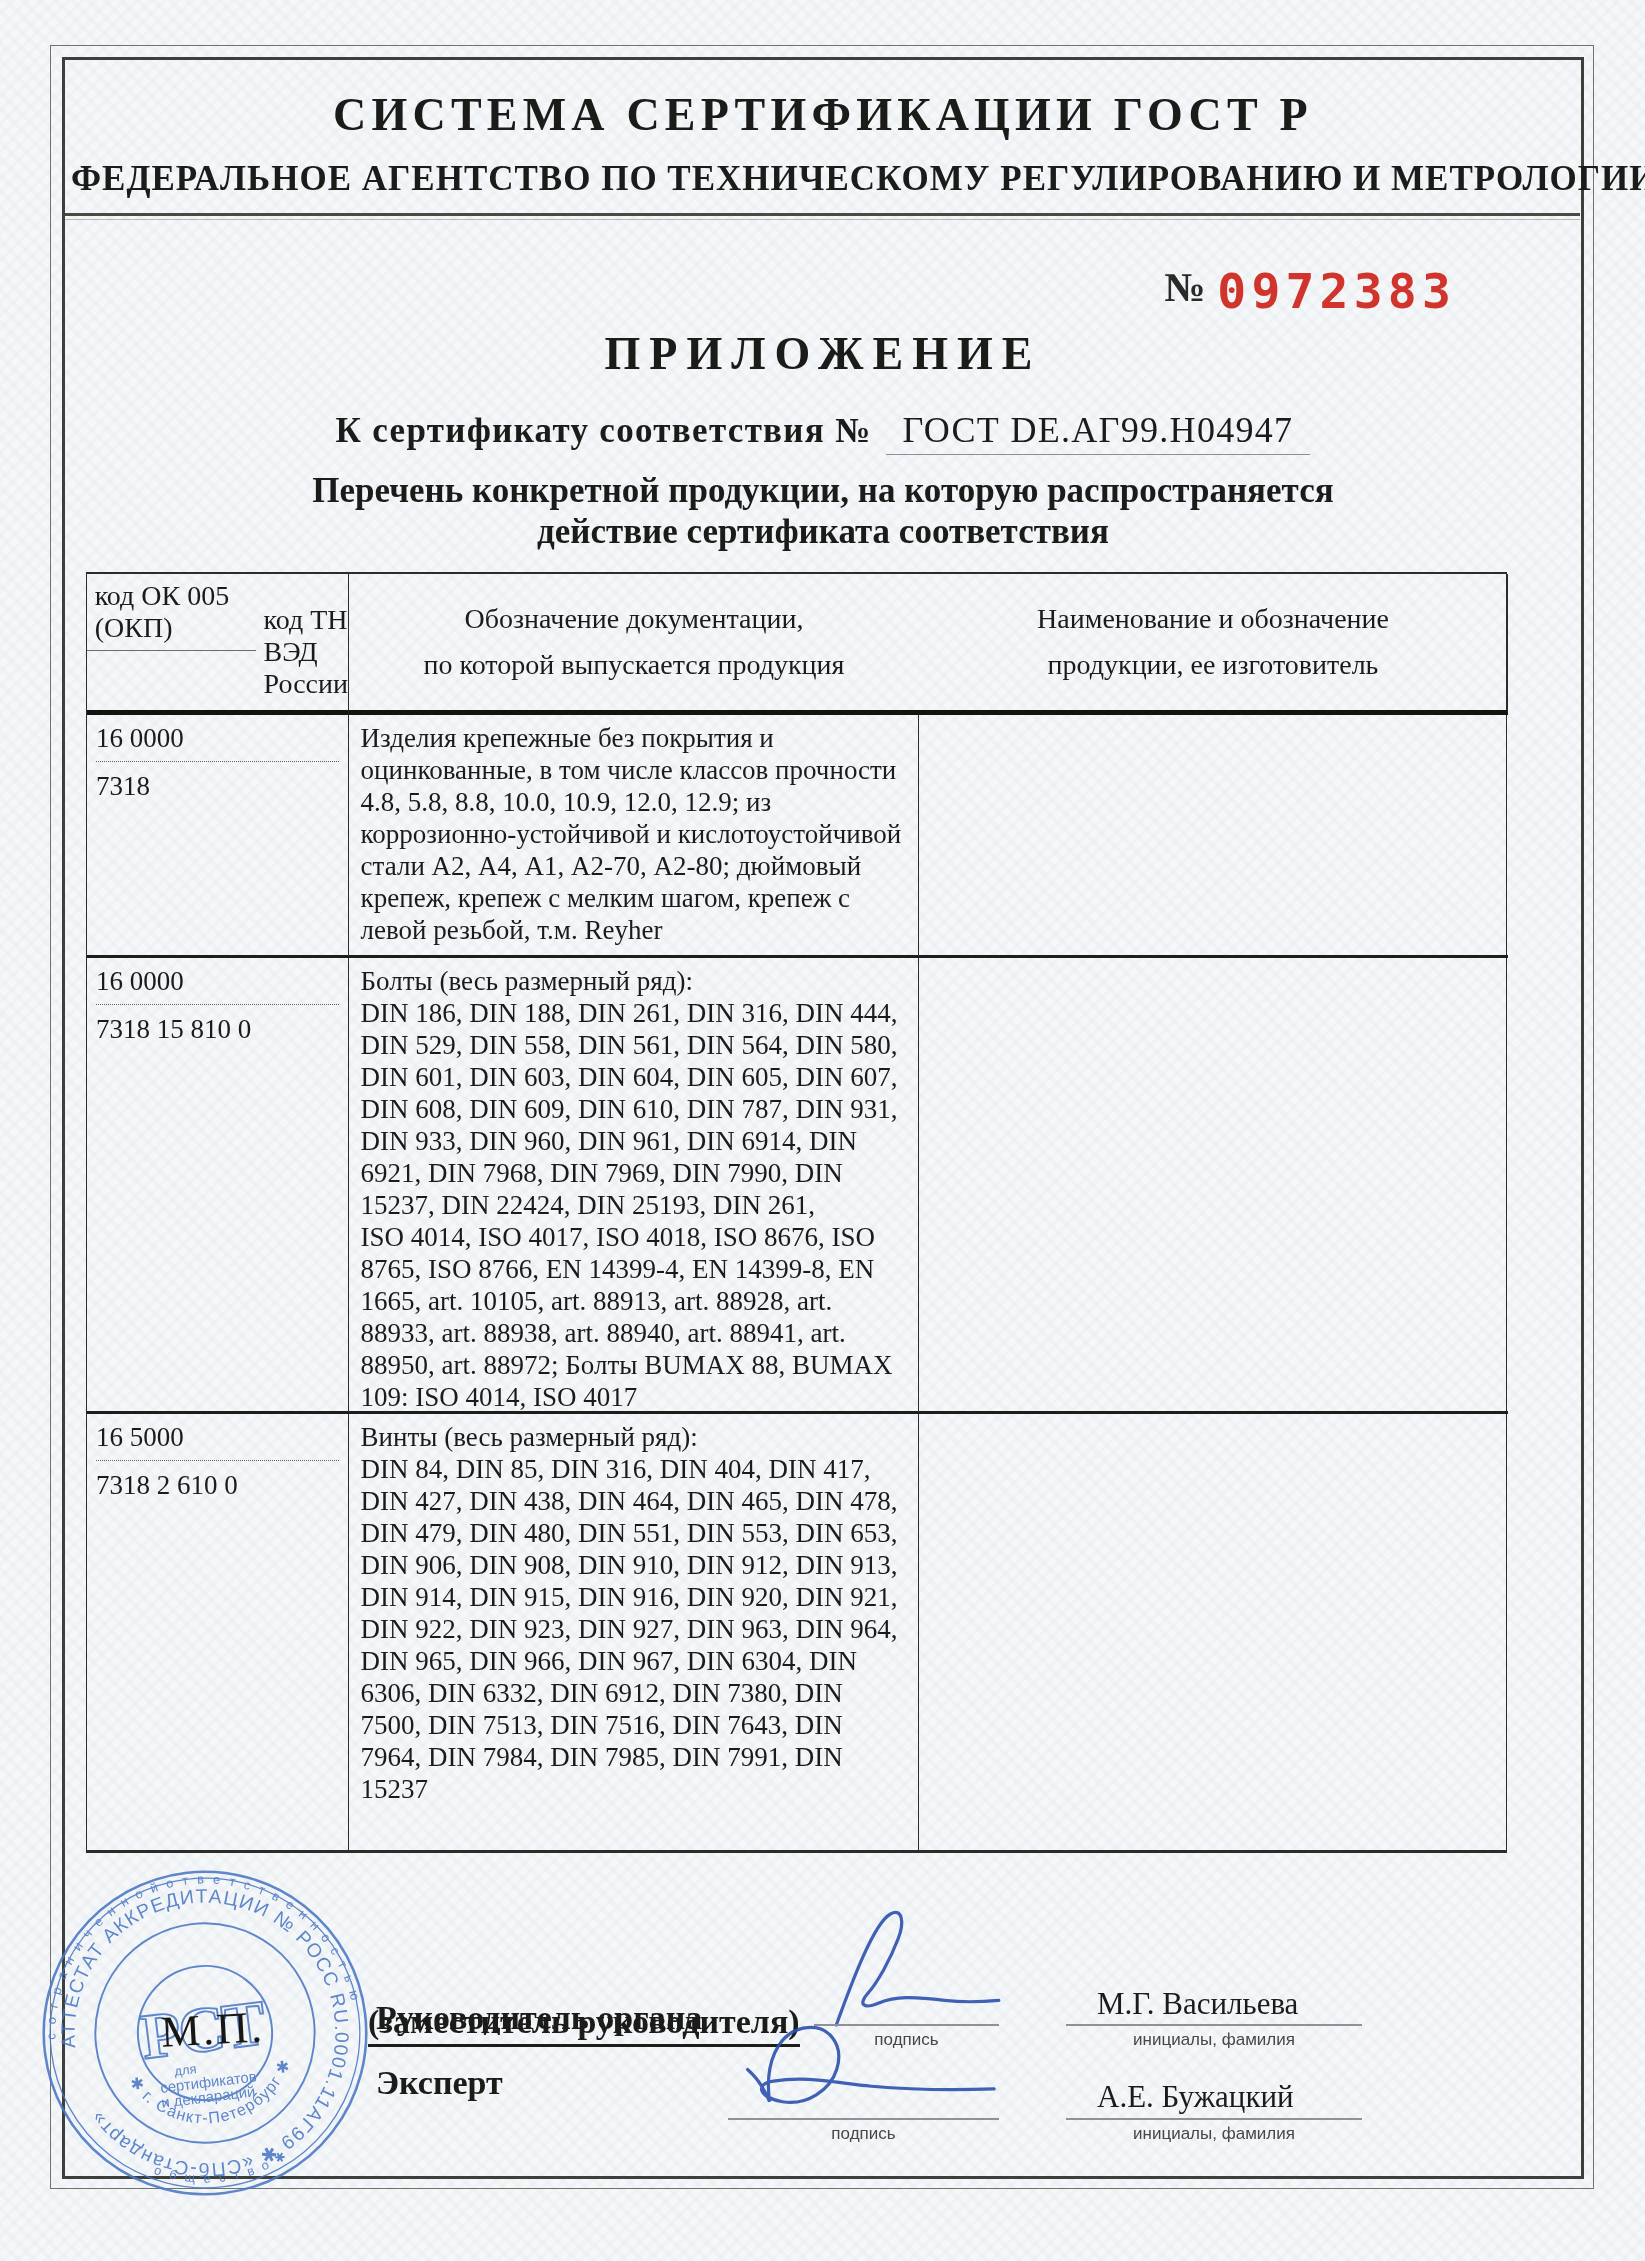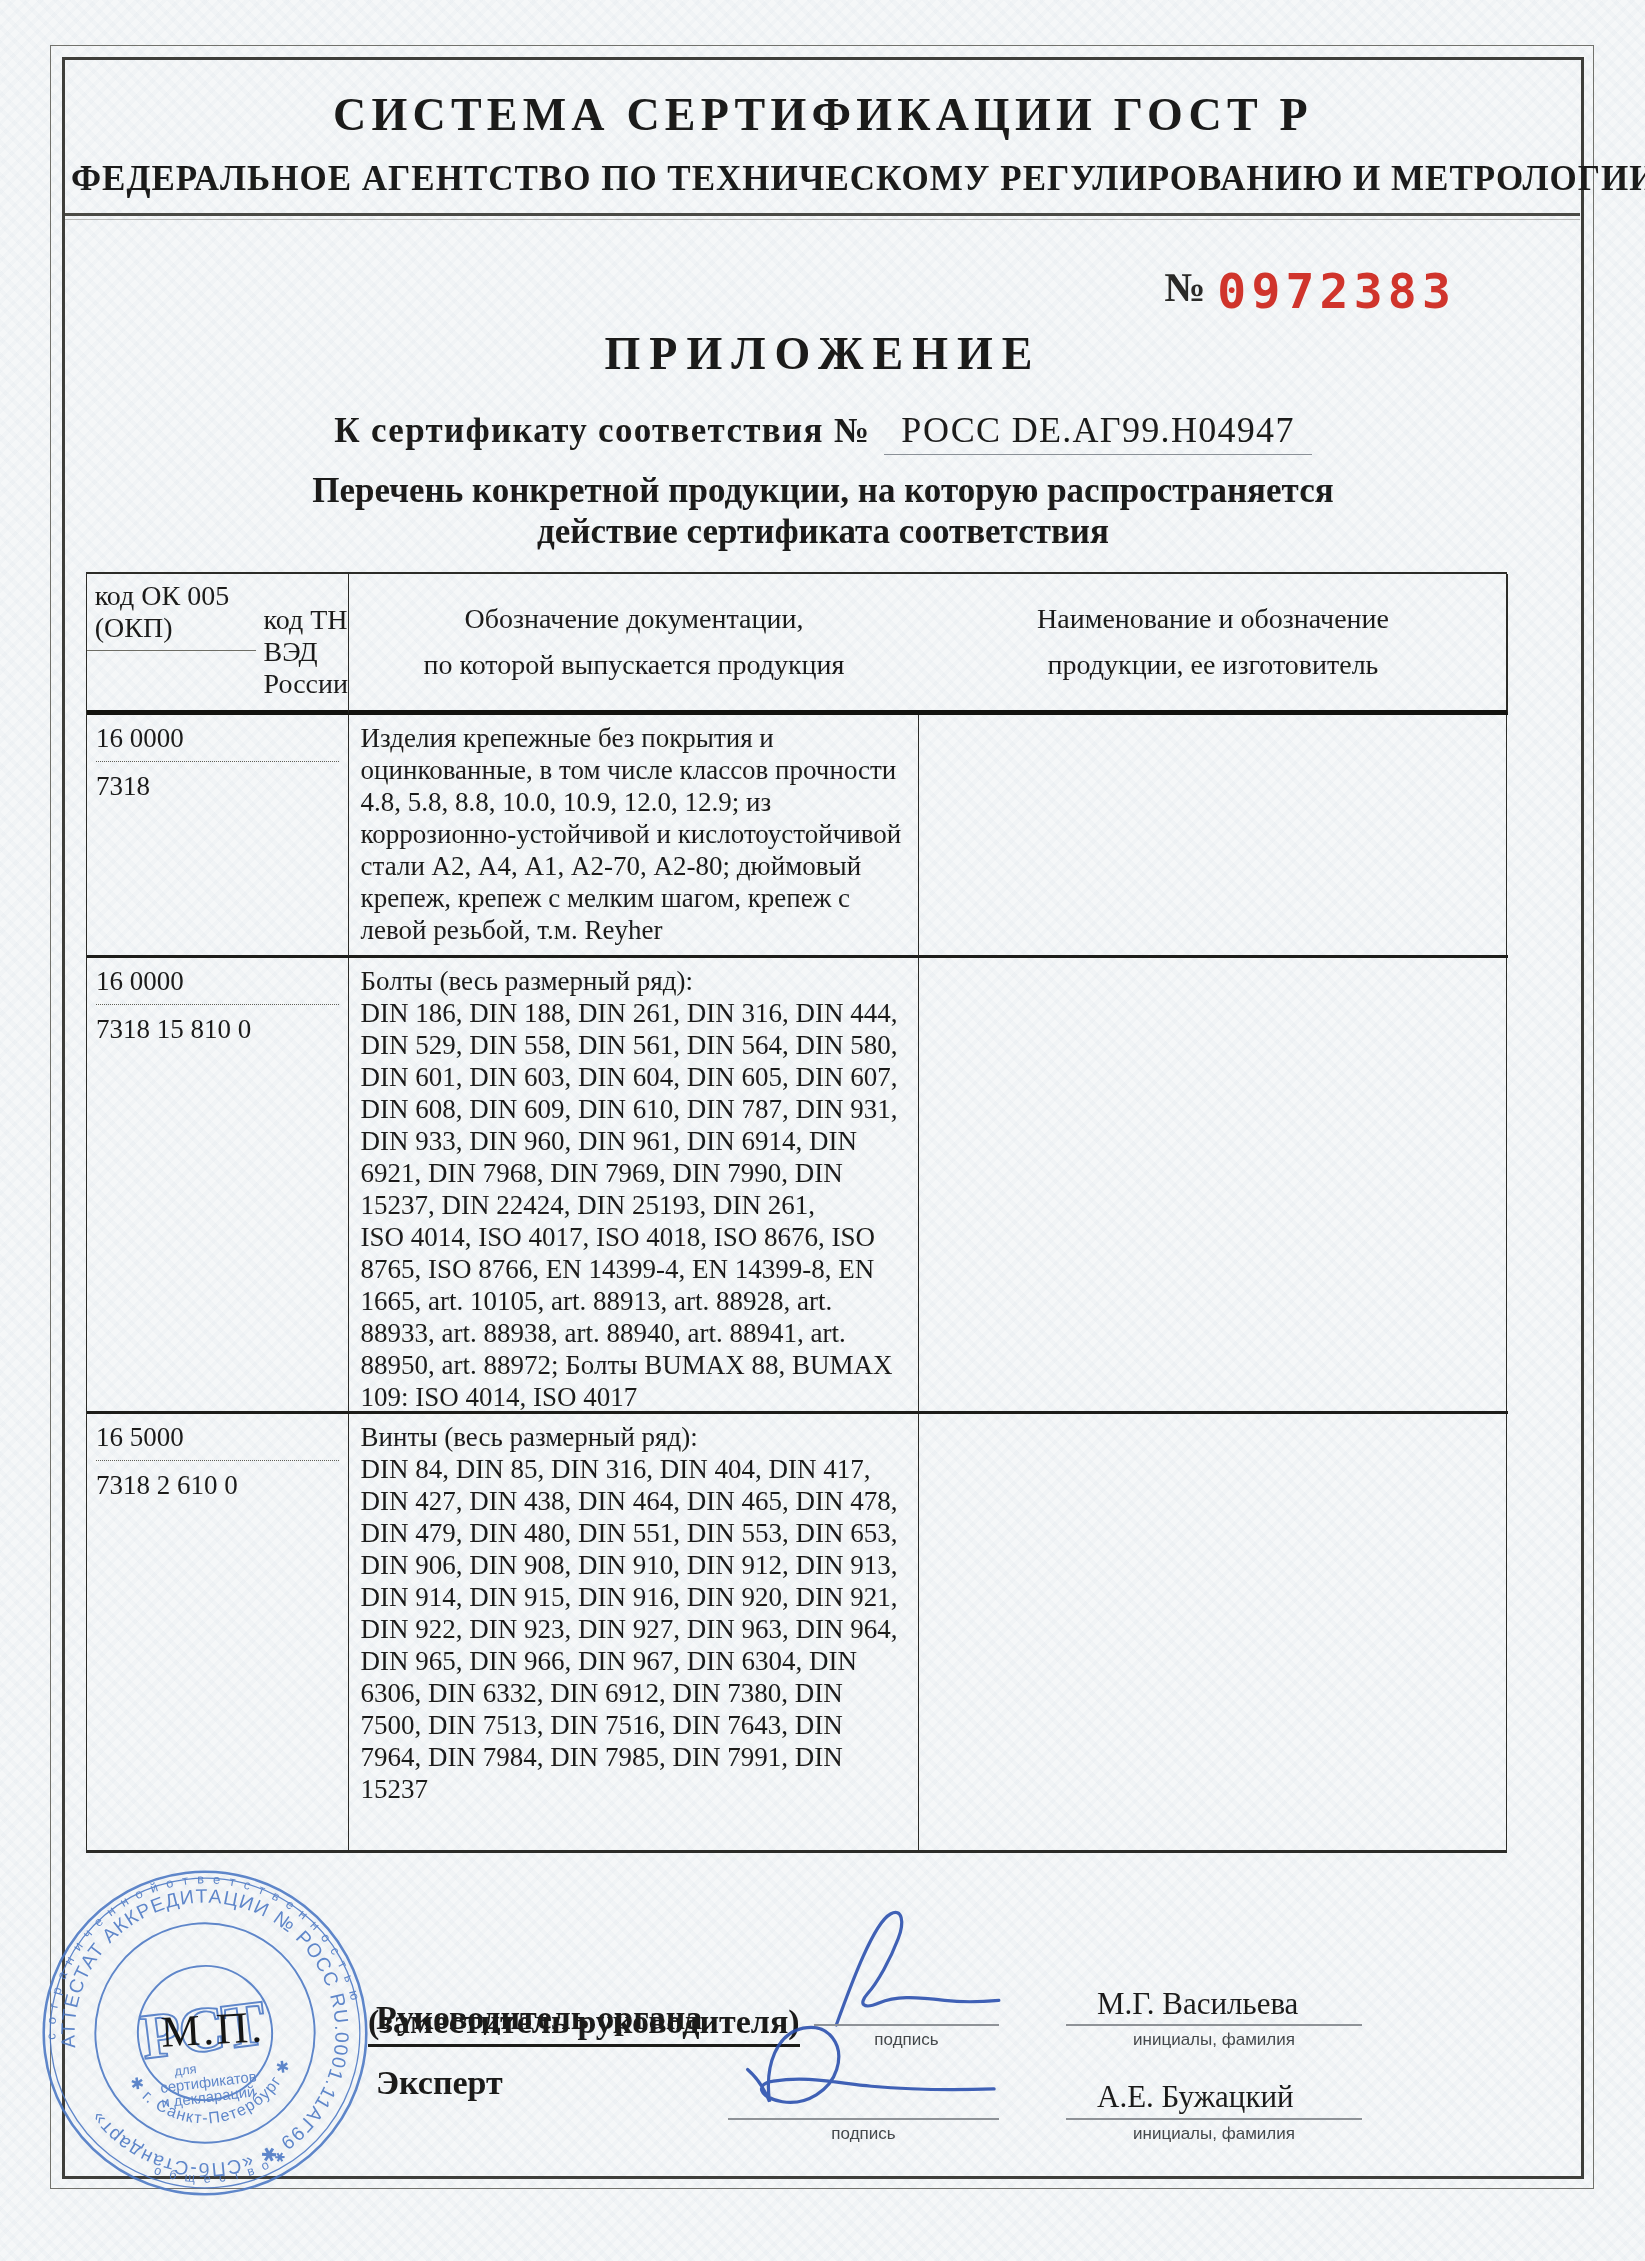--- a/index.html
+++ b/index.html
@@ -105,21 +105,21 @@
   <div class="abs head-sep"></div>
   <div class="abs head-sep2"></div>
 
   <div class="abs blank-no">
     <span class="nosign">№</span><span class="digits" style="color:#d0342c">0972383</span>
   </div>
 
   <div class="abs doc-title">ПРИЛОЖЕНИЕ</div>
 
   <div class="abs cert-line">
-    <span class="cert-label">К сертификату соответствия №</span><span class="cert-no">РОСС DE.АГ99.Н04947</span>
+    <span class="cert-label">К сертификату соответствия №</span><span class="cert-no">ГОСТ DE.АГ99.Н04947</span>
   </div>
 
   <div class="abs subtitle ml">Перечень конкретной продукции,  на которую распространяется
 действие сертификата соответствия</div>
 
   <div class="abs ctable">
 
     <div class="cell chb cr hcol1">
       <div class="h1a">код ОК 005 (ОКП)</div>
       <div class="h1b">код ТН ВЭД России</div>

